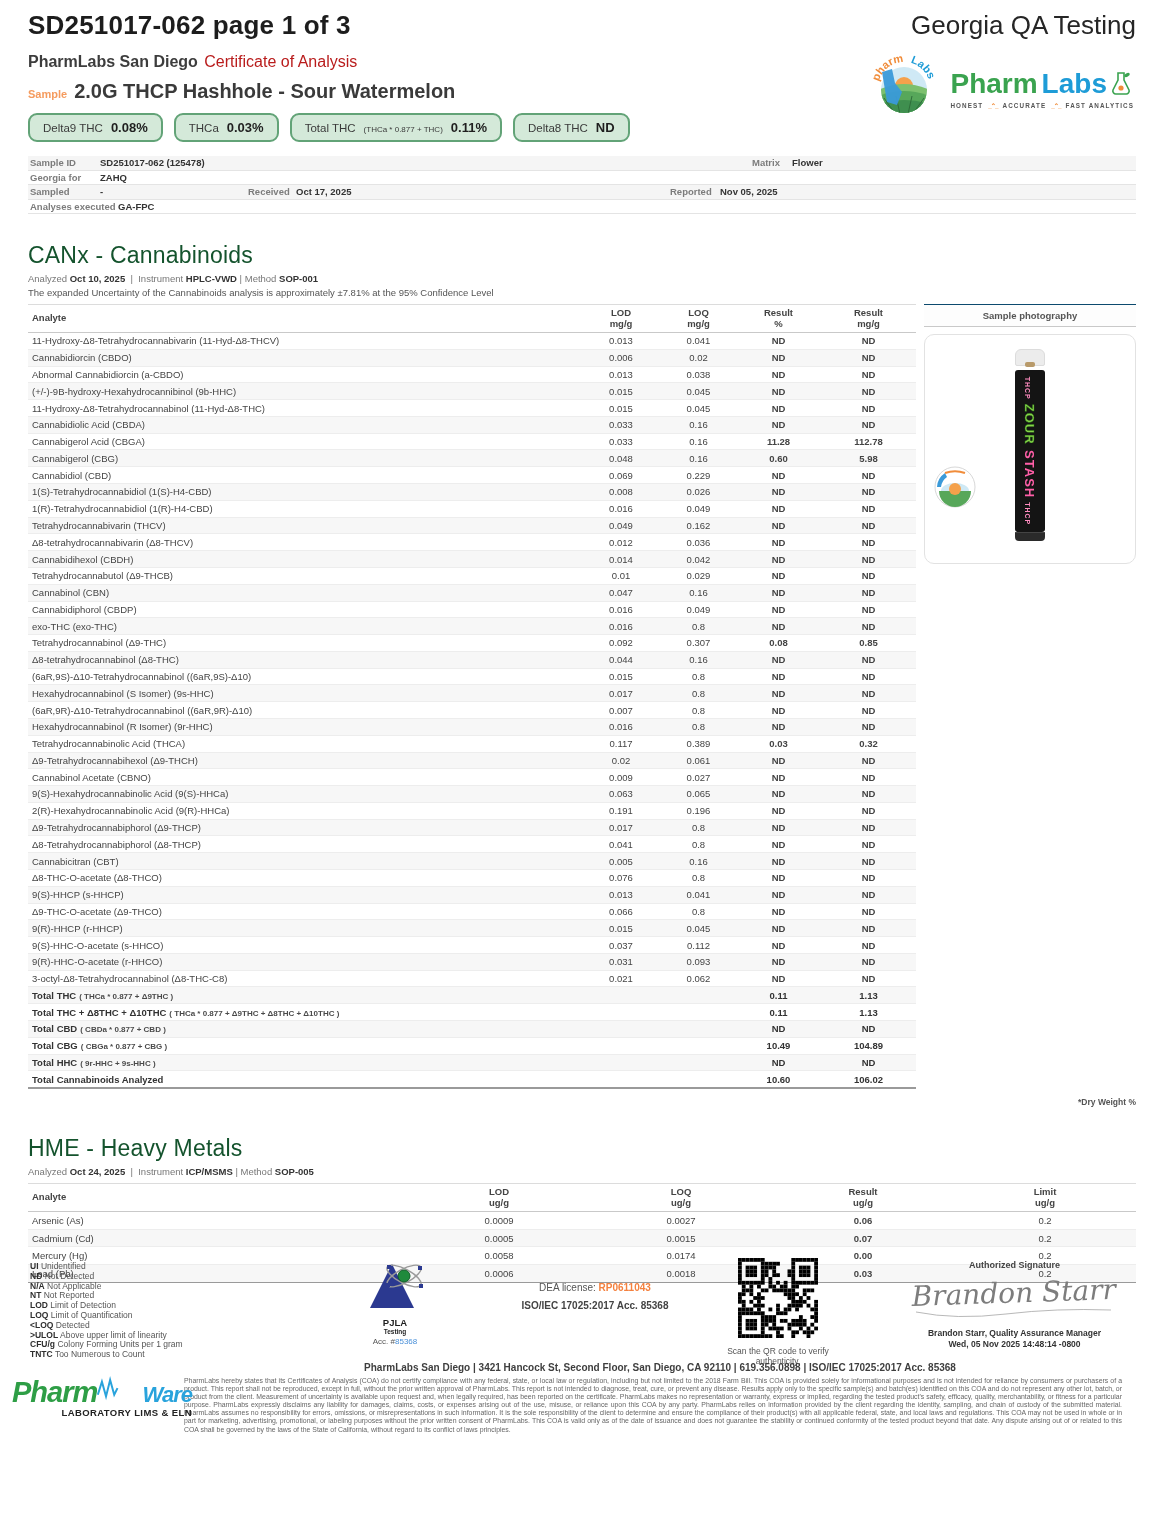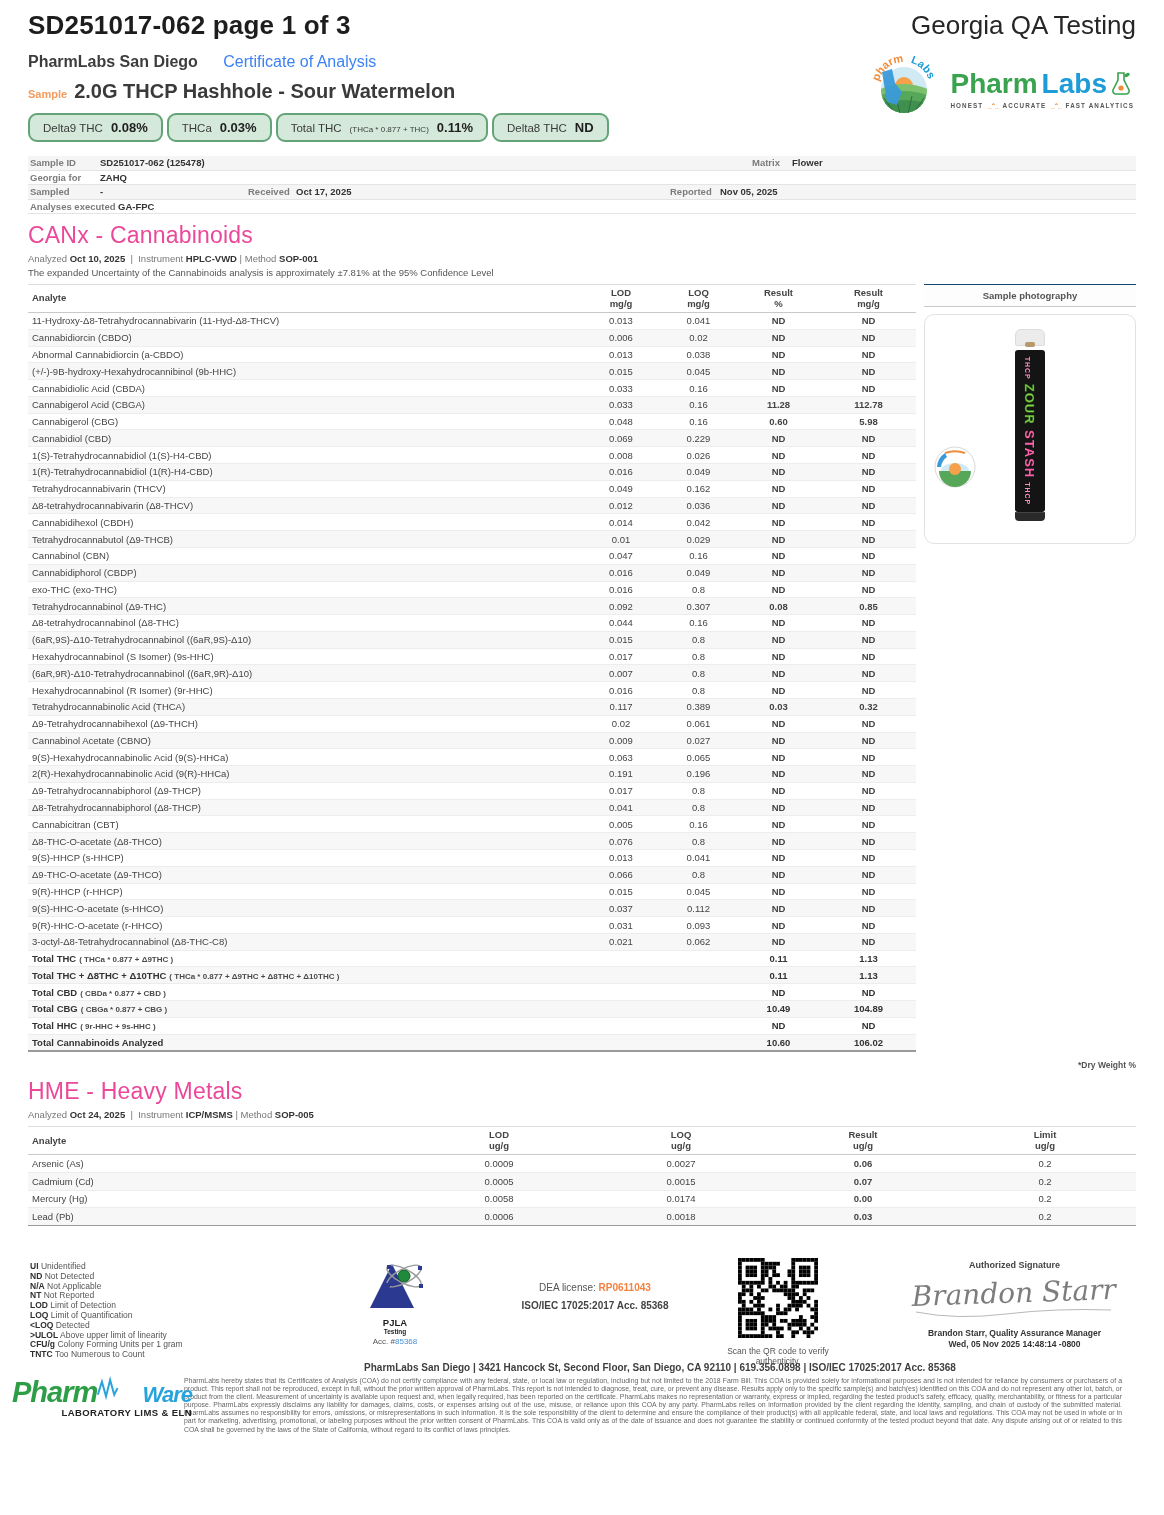--- a/index.html
+++ b/index.html
@@ -6,43 +6,43 @@
   .page{width:1164px;height:1515px;position:relative;background:#fff;overflow:hidden;
         font-family:"Liberation Sans",sans-serif;color:#333;}
   .inner{padding:10px 28px 0 28px;position:relative;}
 
   
   .toprow{display:flex;justify-content:space-between;align-items:flex-start;}
   .doc-title{font-size:26px;font-weight:700;color:#1d1d1d;letter-spacing:.2px;}
   .qa-title{font-size:26px;font-weight:400;color:#262626;}
   .labline{margin-top:12px;font-size:16px;}
   .lab-name{font-weight:700;color:#3d3d3d;}
-  .cert{color:#3b82f6;margin-left:21px;}
+  .cert{color:#b91c1c;margin-left:2px;}
   .sampleline{margin-top:9px;display:flex;align-items:baseline;}
   .sample-label{color:#f59b5e;font-size:11px;font-weight:600;margin-right:7px;}
   .sample-name{font-size:20px;font-weight:700;color:#3a3a3a;}
 
   
-  .badges{display:flex;gap:4px;margin-top:10px;}
+  .badges{display:flex;gap:11px;margin-top:10px;}
   .badge{border:2px solid #62a377;background:#d4e9d9;border-radius:9px;padding:5px 13px;
          display:flex;align-items:baseline;gap:8px;}
   .badge .lbl{font-size:11.5px;color:#3a3a3a;}
   .badge .sub{font-size:8px;color:#3a3a3a;}
   .badge .val{font-size:13px;font-weight:700;color:#1f1f1f;}
 
   
   .meta{margin-top:14px;font-size:9.5px;}
   .meta-row{position:relative;height:13.5px;line-height:13.5px;border-bottom:1px solid #e4e4e4;}
   .meta-row.alt{background:#f5f5f5;}
   .meta-row span{position:absolute;white-space:nowrap;}
   .ml{color:#7c7c7c;font-weight:bold;}
   .mv{font-weight:700;color:#333;}
 
   
-  .section-title{font-size:23px;color:#ec4899;font-weight:500;margin-top:8px;letter-spacing:.2px;}
+  .section-title{font-size:23px;color:#14532d;font-weight:500;margin-top:28px;letter-spacing:.2px;}
   .subline{font-size:9.5px;color:#777;margin-top:4px;}
   .subline b{color:#333;}
   .uncert{font-size:9.5px;color:#555;margin-top:3px;}
 
   
   .canx-wrap{position:relative;margin-top:6px;}
   table.coa{border-collapse:collapse;font-size:9.5px;}
   table.canx{width:888px;}
   table.coa thead th{border-top:1px solid #dcdcdc;border-bottom:1px solid #c9c9c9;color:#444;
        font-weight:700;text-align:center;line-height:10.5px;padding:3px 4px;}
@@ -244,20 +244,27 @@
             </tr>
             <tr>
               <td class="name">Abnormal Cannabidiorcin (a-CBDO)</td>
               <td class="num">0.013</td>
               <td class="num">0.038</td>
               <td class="nd">ND</td>
               <td class="nd">ND</td>
             </tr>
             <tr>
               <td class="name">(+/-)-9B-hydroxy-Hexahydrocannibinol (9b-HHC)</td>
+              <td class="num">0.015</td>
+              <td class="num">0.045</td>
+              <td class="nd">ND</td>
+              <td class="nd">ND</td>
+            </tr>
+            <tr>
+              <td class="name">11-Hydroxy-Δ8-Tetrahydrocannabinol (11-Hyd-Δ8-THC)</td>
               <td class="num">0.015</td>
               <td class="num">0.045</td>
               <td class="nd">ND</td>
               <td class="nd">ND</td>
             </tr>
             <tr>
               <td class="name">Cannabidiolic Acid (CBDA)</td>
               <td class="num">0.033</td>
               <td class="num">0.16</td>
               <td class="nd">ND</td>

